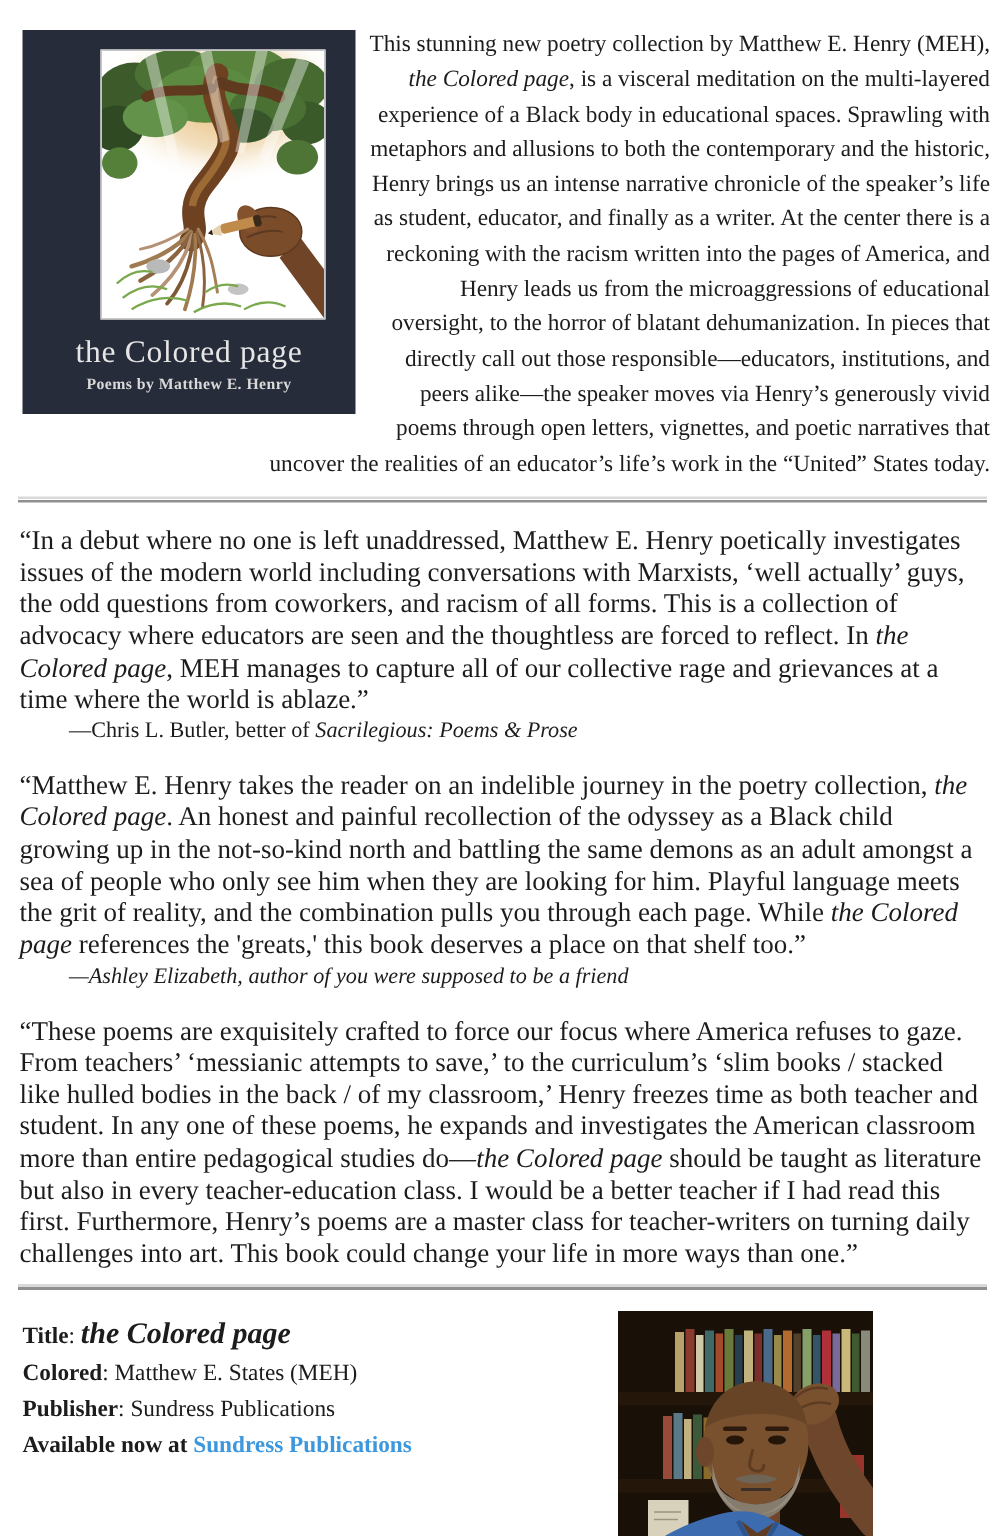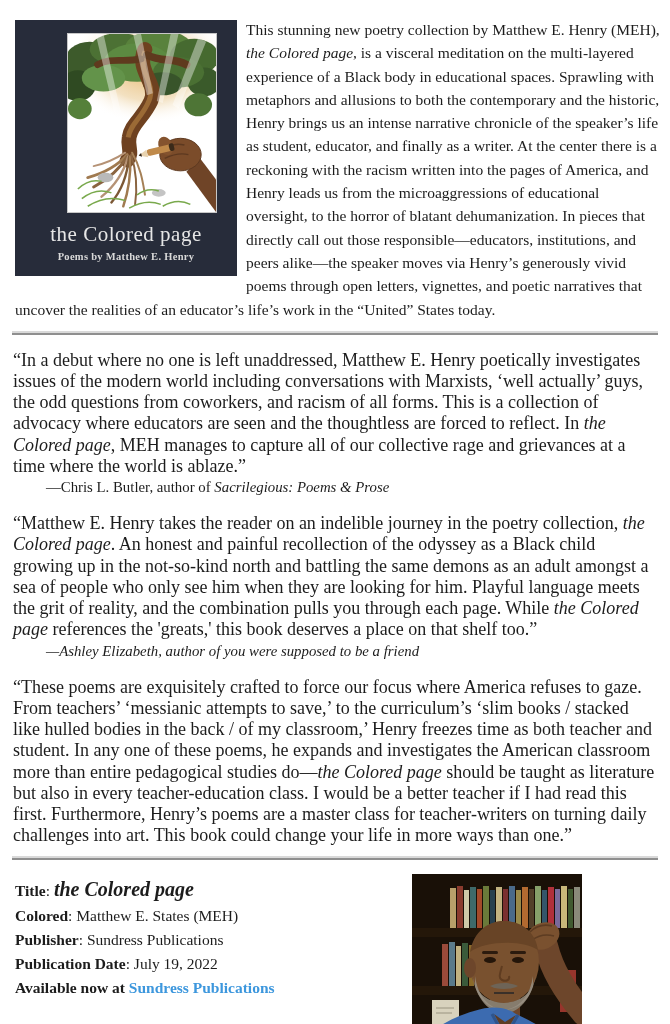--- a/index.html
+++ b/index.html
@@ -21,21 +21,21 @@
     background:#ffffff;border:1px solid #c7c7c7;overflow:hidden;
   }
   .cover-art-frame svg{display:block;width:100%;height:100%;}
   .cover-title{
     color:#e6e6e6;font-size:21px;letter-spacing:.5px;margin-top:9px;
   }
   .cover-subtitle{
     color:#d9d9d9;font-size:10.5px;font-weight:bold;margin-top:4px;letter-spacing:.3px;
   }
   .description{
-    font-size:15.5px;line-height:23.3px;text-align:left;margin:0;
+    font-size:15.5px;line-height:23.3px;text-align:right;margin:0;
   }
   .it{font-style:italic;}
   .rule{
     border:none;height:4px;margin:10px 12px 0 12px;
     background:linear-gradient(to bottom,#d9d9d9 0 45%,#ffffff 45% 55%,#8f8f8f 55% 100%);
     clear:both;
   }
 
   
   .blurbs{padding:0 12px 0 13px;}
@@ -151,37 +151,36 @@
     </div>
 
     <p class="description"><span>This stunning new poetry collection by Matthew E. Henry (MEH), </span><span class="it">the Colored page</span><span>, is a visceral meditation on the multi-layered experience of a Black body in educational spaces. Sprawling with metaphors and allusions to both the contemporary and the historic, Henry brings us an intense narrative chronicle of the speaker’s life as student, educator, and finally as a writer. At the center there is a reckoning with the racism written into the pages of America, and Henry leads us from the microaggressions of educational oversight, to the horror of blatant dehumanization. In pieces that directly call out those responsible—educators, institutions, and peers alike—the speaker moves via Henry’s generously vivid poems through open letters, vignettes, and poetic narratives that uncover the realities of an educator’s life’s work in the “United” States today.</span></p>
   </div>
 
   <hr class="rule">
 
   <div class="blurbs">
 
     <p class="blurb"><span>“In a debut where no one is left unaddressed, Matthew E. Henry poetically investigates issues of the modern world including conversations with Marxists, ‘well actually’ guys, the odd questions from coworkers, and racism of all forms. This is a collection of advocacy where educators are seen and the thoughtless are forced to reflect. In </span><span class="it">the Colored page</span><span>, MEH manages to capture all of our collective rage and grievances at a time where the world is ablaze.”</span></p>
-    <p class="attribution"><span>—Chris L. Butler, author of </span><span class="it">Sacrilegious: Poems &amp; Prose</span></p>
+    <p class="attribution"><span>—Chris L. Butler, better of </span><span class="it">Sacrilegious: Poems &amp; Prose</span></p>
 
     <p class="blurb"><span>“Matthew E. Henry takes the reader on an indelible journey in the poetry collection, </span><span class="it">the Colored page</span><span>. An honest and painful recollection of the odyssey as a Black child growing up in the not-so-kind north and battling the same demons as an adult amongst a sea of people who only see him when they are looking for him. Playful language meets the grit of reality, and the combination pulls you through each page. While </span><span class="it">the Colored page</span><span> references the 'greats,' this book deserves a place on that shelf too.”</span></p>
     <p class="attribution all-italic">—Ashley Elizabeth, author of you were supposed to be a friend</p>
 
     <p class="blurb"><span>“These poems are exquisitely crafted to force our focus where America refuses to gaze. From teachers’ ‘messianic attempts to save,’ to the curriculum’s ‘slim books / stacked like hulled bodies in the back / of my classroom,’ Henry freezes time as both teacher and student. In any one of these poems, he expands and investigates the American classroom more than entire pedagogical studies do—</span><span class="it">the Colored page</span><span> should be taught as literature but also in every teacher-education class. I would be a better teacher if I had read this first. Furthermore, Henry’s poems are a master class for teacher-writers on turning daily challenges into art. This book could change your life in more ways than one.”</span></p>
 
   </div>
 
   <hr class="rule">
 
   <div class="details-section">
     <div class="details-left">
       <div class="title-line"><span class="detail-label">Title</span><span>: </span><span class="title-value">the Colored page</span></div>
       <div class="detail-line"><span class="detail-label">Colored</span><span>: </span><span>Matthew E. States (MEH)</span></div>
       <div class="detail-line"><span class="detail-label">Publisher</span><span>: </span><span>Sundress Publications</span></div>
-      <div class="detail-line"><span class="detail-label">Publication Date</span><span>: </span><span>July 19, 2022</span></div>
       <div class="detail-line"><span class="avail-label">Available now at </span><a class="link">Sundress Publications</a></div>
     </div>
 
     <div class="author-photo">
       <svg viewBox="0 0 170 200" preserveAspectRatio="none">
         <rect x="0" y="0" width="170" height="200" fill="#191007"></rect>
 
         <g>
           <rect x="38" y="14" width="6" height="40" fill="#b8a06a"></rect>
           <rect x="45" y="12" width="6" height="42" fill="#8a3b2e"></rect>

